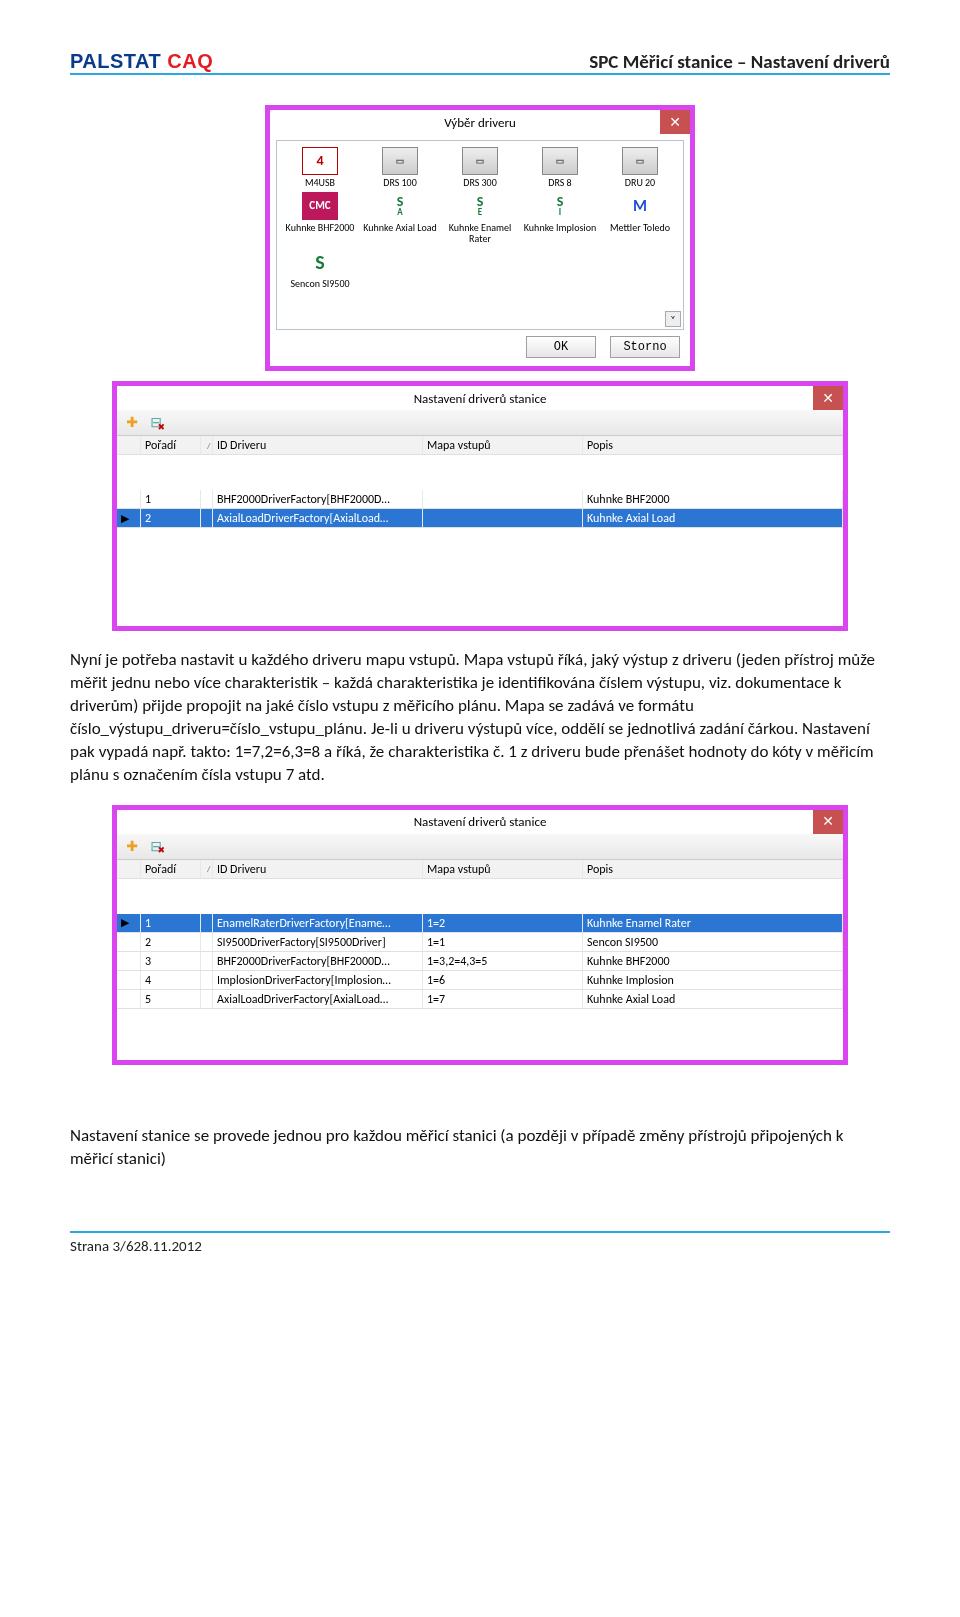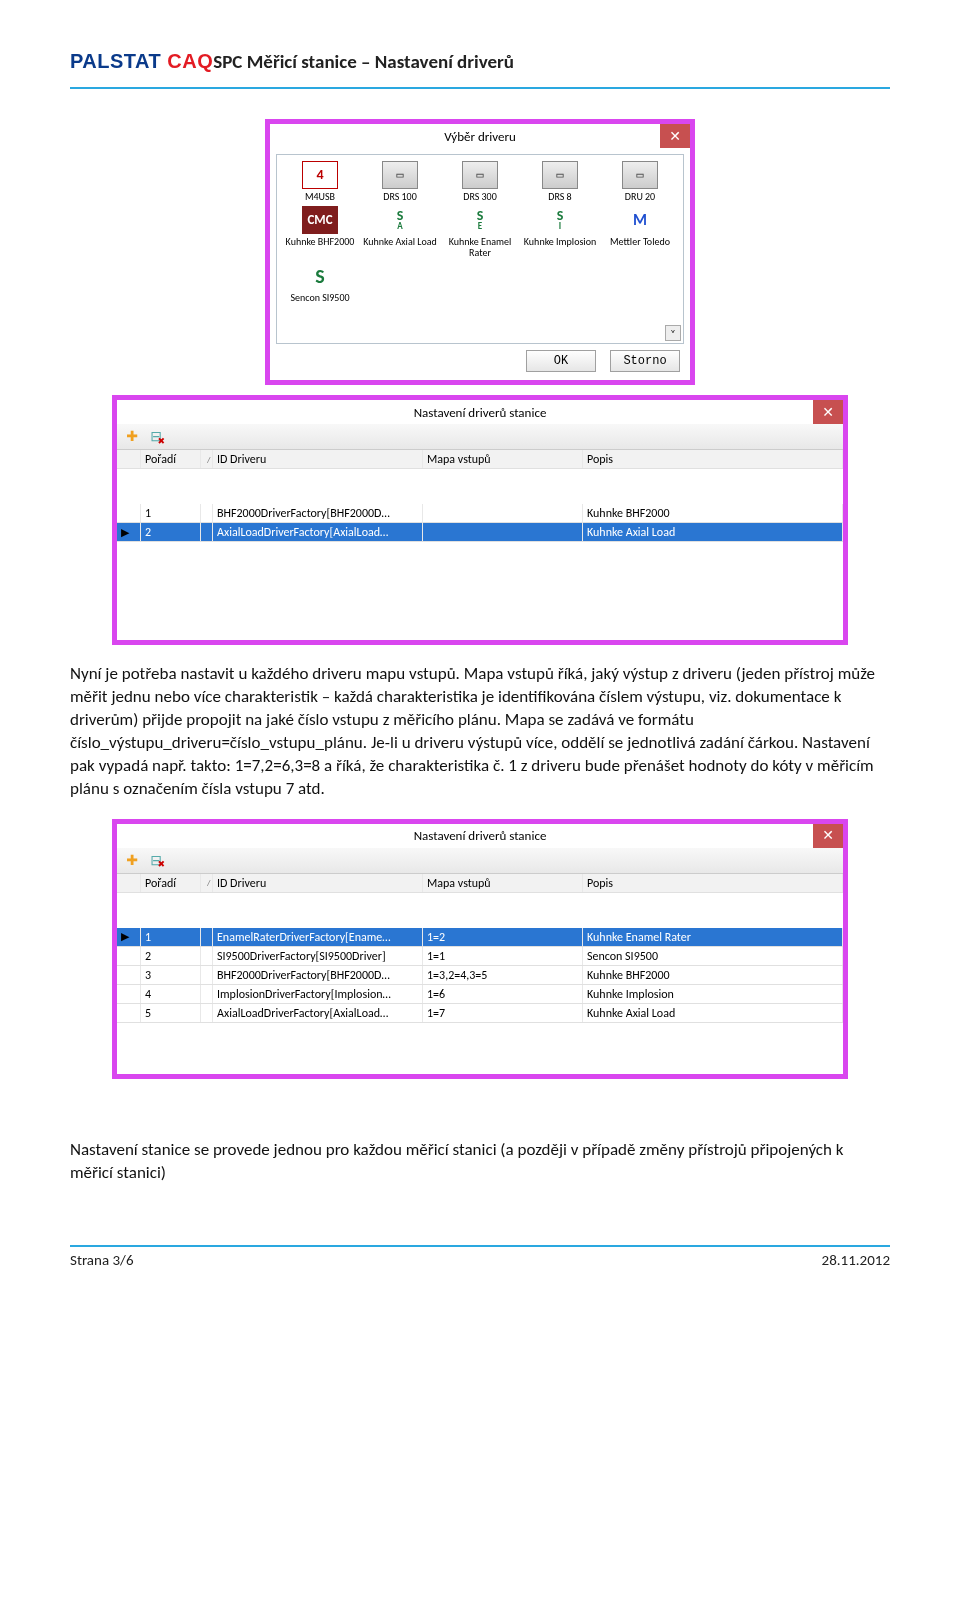--- a/index.html
+++ b/index.html
@@ -7,41 +7,41 @@
     margin: 0;
     font-family: Calibri, Arial, sans-serif;
     background: #fff;
     width: 960px;
   }
   .page {
     padding: 50px 70px 30px 70px;
   }
   .header {
     display: flex;
+    justify-content: space-between;
     align-items: baseline;
     border-bottom: 2px solid #2aa8e0;
-    padding-bottom: 14px;
+    padding-bottom: 0;
     margin-bottom: 30px;
   }
   .logo {
     font-family: Arial, sans-serif;
     font-weight: bold;
     font-size: 20px;
     letter-spacing: 0.5px;
   }
   .logo .p1 { color: #0a3a8a; }
   .logo .p2 { color: #e31b23; }
   .header-title {
     font-size: 19px;
     color: #222;
     font-weight: bold;
   }
   .footer {
     display: flex;
-    justify-content: space-between;
     border-top: 2px solid #2aa8e0;
     padding-top: 4px;
     margin-top: 60px;
     font-size: 15px;
     color: #222;
   }
   .body-text {
     font-size: 17px;
     line-height: 1.35;
     color: #111;
@@ -102,21 +102,21 @@
     text-align: center;
     line-height: 1.1;
   }
   .drv .ic {
     width: 36px; height: 28px;
     display: flex; align-items: center; justify-content: center;
     font-weight: bold;
   }
   .ic-m4 { border:1px solid #b00; color:#b00; font-size:14px; }
   .ic-drs { border:1px solid #888; background:linear-gradient(#eee,#ccc); font-size:9px; color:#555; }
-  .ic-cmc { background:#7f1d1d; color:#fff; font-size:13px; }
+  .ic-cmc { background:#be185d; color:#fff; font-size:11px; }
   .ic-s { color:#1a7a3c; font-size:20px; font-weight:bold; }
   .ic-sa { color:#1a7a3c; font-size:14px; display:flex; flex-direction:column; line-height:0.9; }
   .ic-sa .sup { font-size:9px; }
   .ic-m { color:#2050d0; font-size:16px; }
   .scroll-hint {
     position:absolute; right:2px; bottom:2px;
     width:16px; height:16px;
     border:1px solid #aaa; background:#eee;
     font-size:10px; display:flex; align-items:center; justify-content:center;
   }

